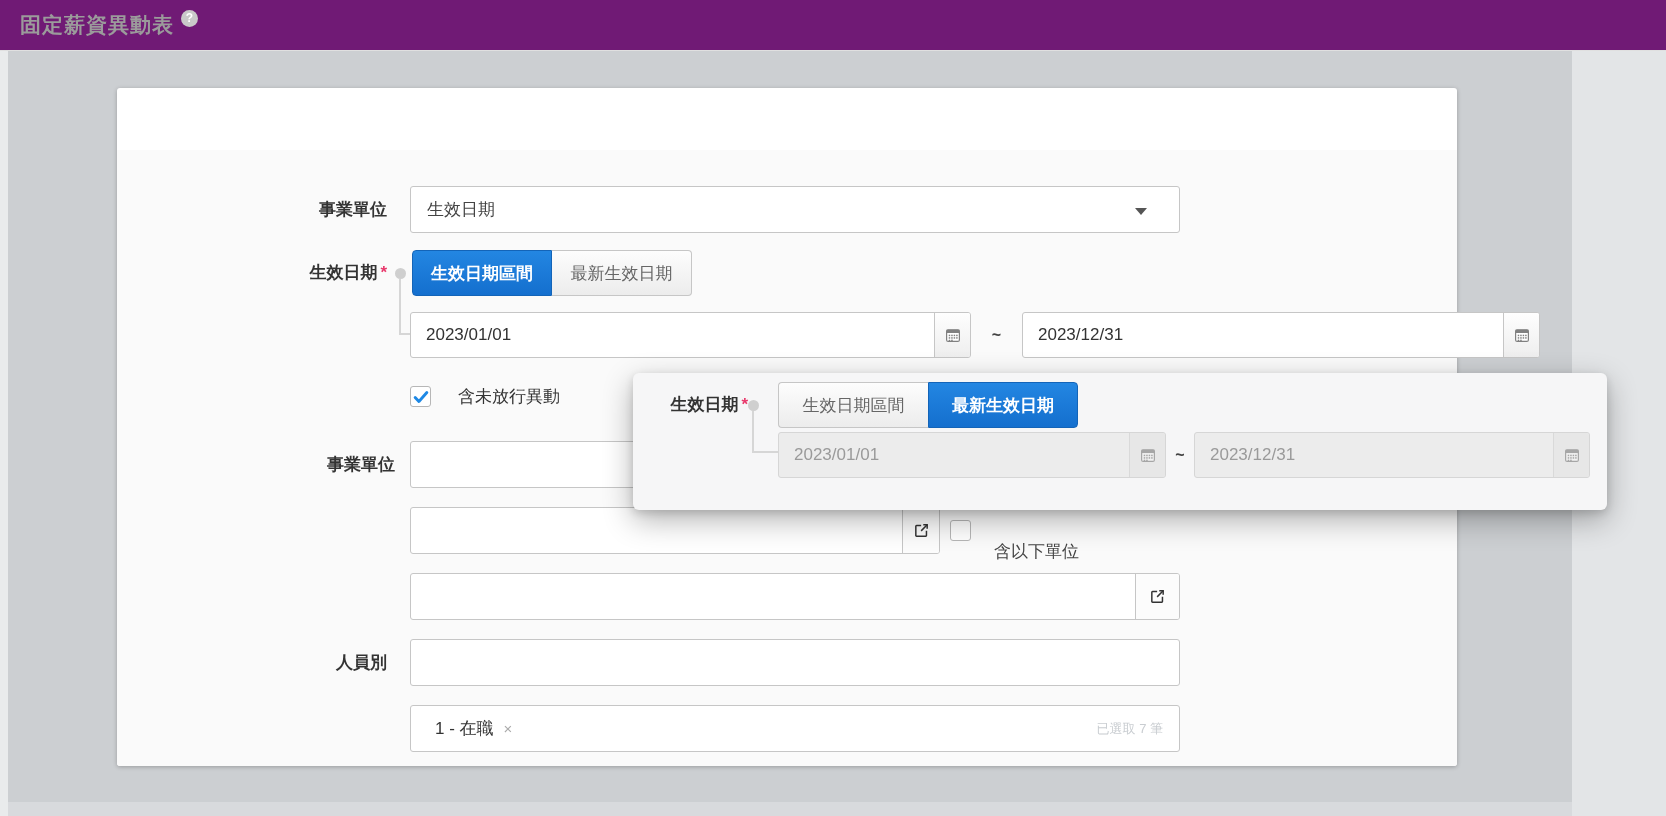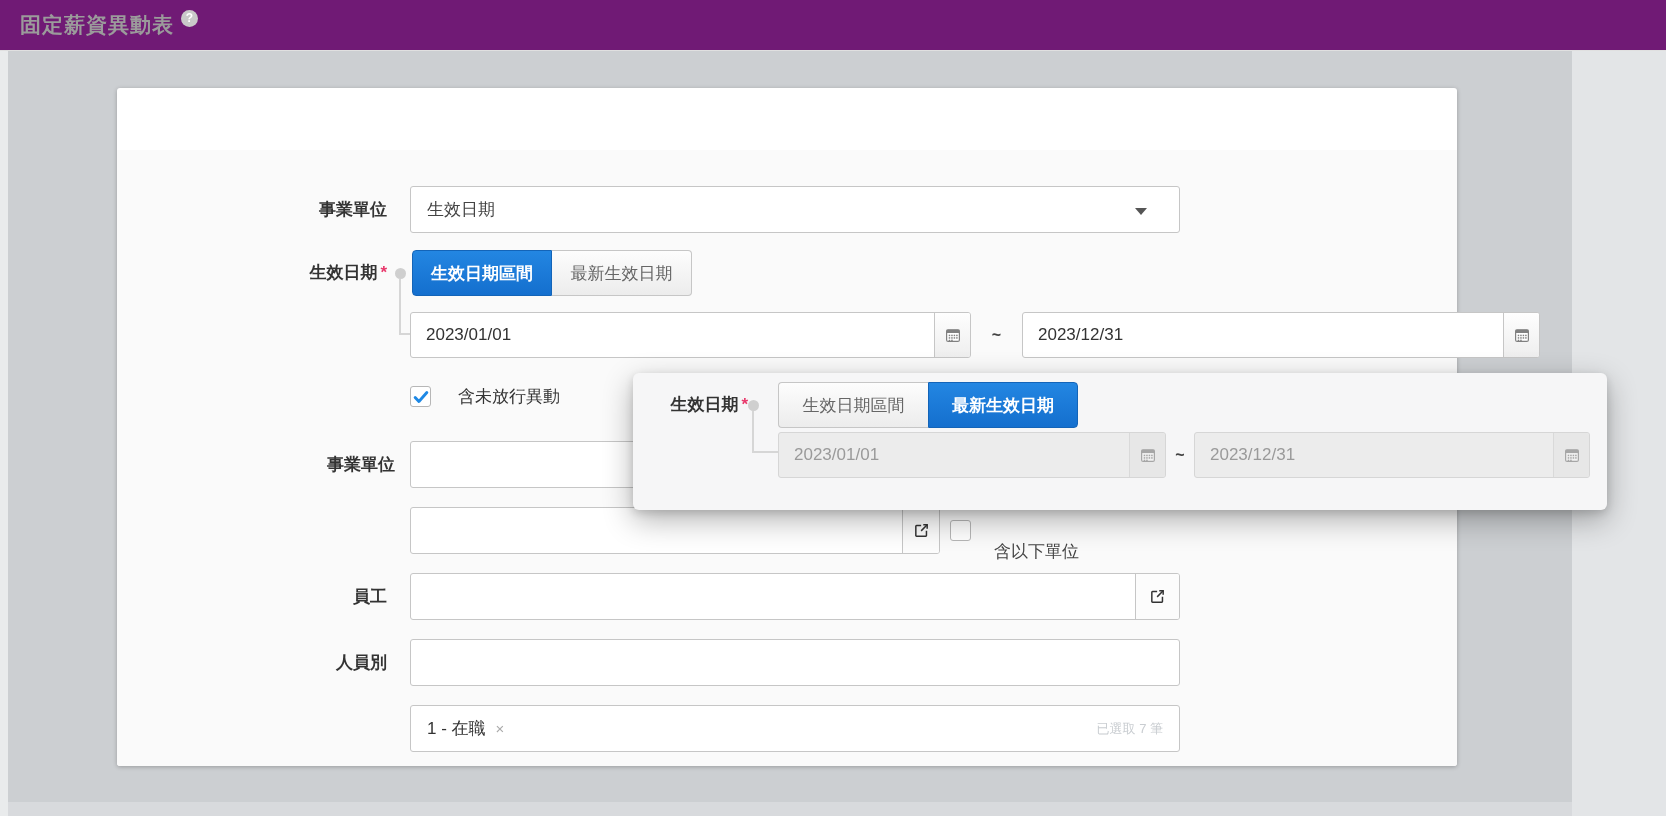--- a/index.html
+++ b/index.html
@@ -82,21 +82,21 @@
   .igroup input { flex:1; border:none; outline:none; font-family:inherit; font-size:17px;
     color:#333; padding:0 15px; min-width:0; background:transparent; }
   .ext-btn { border-left:1px solid #c6c6c6; background:#fcfcfc; display:flex; align-items:center;
     justify-content:center; cursor:pointer; flex:0 0 auto; }
 
   .dot   { position:absolute; width:11px; height:11px; border-radius:50%; background:#cfcfcf; }
   .vline { position:absolute; width:2px; background:#d6d6d6; }
   .hline { position:absolute; height:2px; background:#d6d6d6; }
 
   .tagbox { position:absolute; left:293px; width:770px; height:47px; display:flex; align-items:center;
-    padding:0 16px; font-size:17px; color:#333; }
+    padding:0 24px; font-size:17px; color:#333; }
   .tag-x { color:#aaa; font-size:15px; margin-left:10px; cursor:pointer; }
   .sel-count { position:absolute; right:16px; top:50%; transform:translateY(-50%);
     color:#c9cdd1; font-size:13px; }
 
   
   .overlay { position:absolute; left:633px; top:373px; width:974px; height:137px;
     background:#f6f6f7; border-radius:6px; z-index:10;
     box-shadow:0 10px 30px rgba(0,0,0,.30), 0 3px 8px rgba(0,0,0,.14); }
   .overlay .flabel { width:115px; }
 </style>
@@ -194,21 +194,20 @@
         <svg width="17" height="17" viewBox="0 0 24 24" fill="none" stroke="#333" stroke-width="2.1">
             <path d="M19 12.5V19a1 1 0 0 1-1 1H5a1 1 0 0 1-1-1V6a1 1 0 0 1 1-1h6.5"></path>
             <path d="M14.5 4H20v5.5"></path>
             <path d="M20 4l-8.5 8.5"></path>
           </svg>
       </div>
     </div>
     <div class="cb" style="left:833px; top:432px;"></div>
     <div class="cb-label" style="left:866px; top:440px; line-height:47px; color:#444;">含以下單位</div>
 
-    <div class="flabel" style="top:485px; line-height:47px;">員工</div>
     <div class="igroup" style="left:293px; top:485px; width:770px;">
       <input value="" style="">
       <div class="ext-btn" style="width:44px;">
         <svg width="17" height="17" viewBox="0 0 24 24" fill="none" stroke="#333" stroke-width="2.1">
             <path d="M19 12.5V19a1 1 0 0 1-1 1H5a1 1 0 0 1-1-1V6a1 1 0 0 1 1-1h6.5"></path>
             <path d="M14.5 4H20v5.5"></path>
             <path d="M20 4l-8.5 8.5"></path>
           </svg>
       </div>
     </div>

